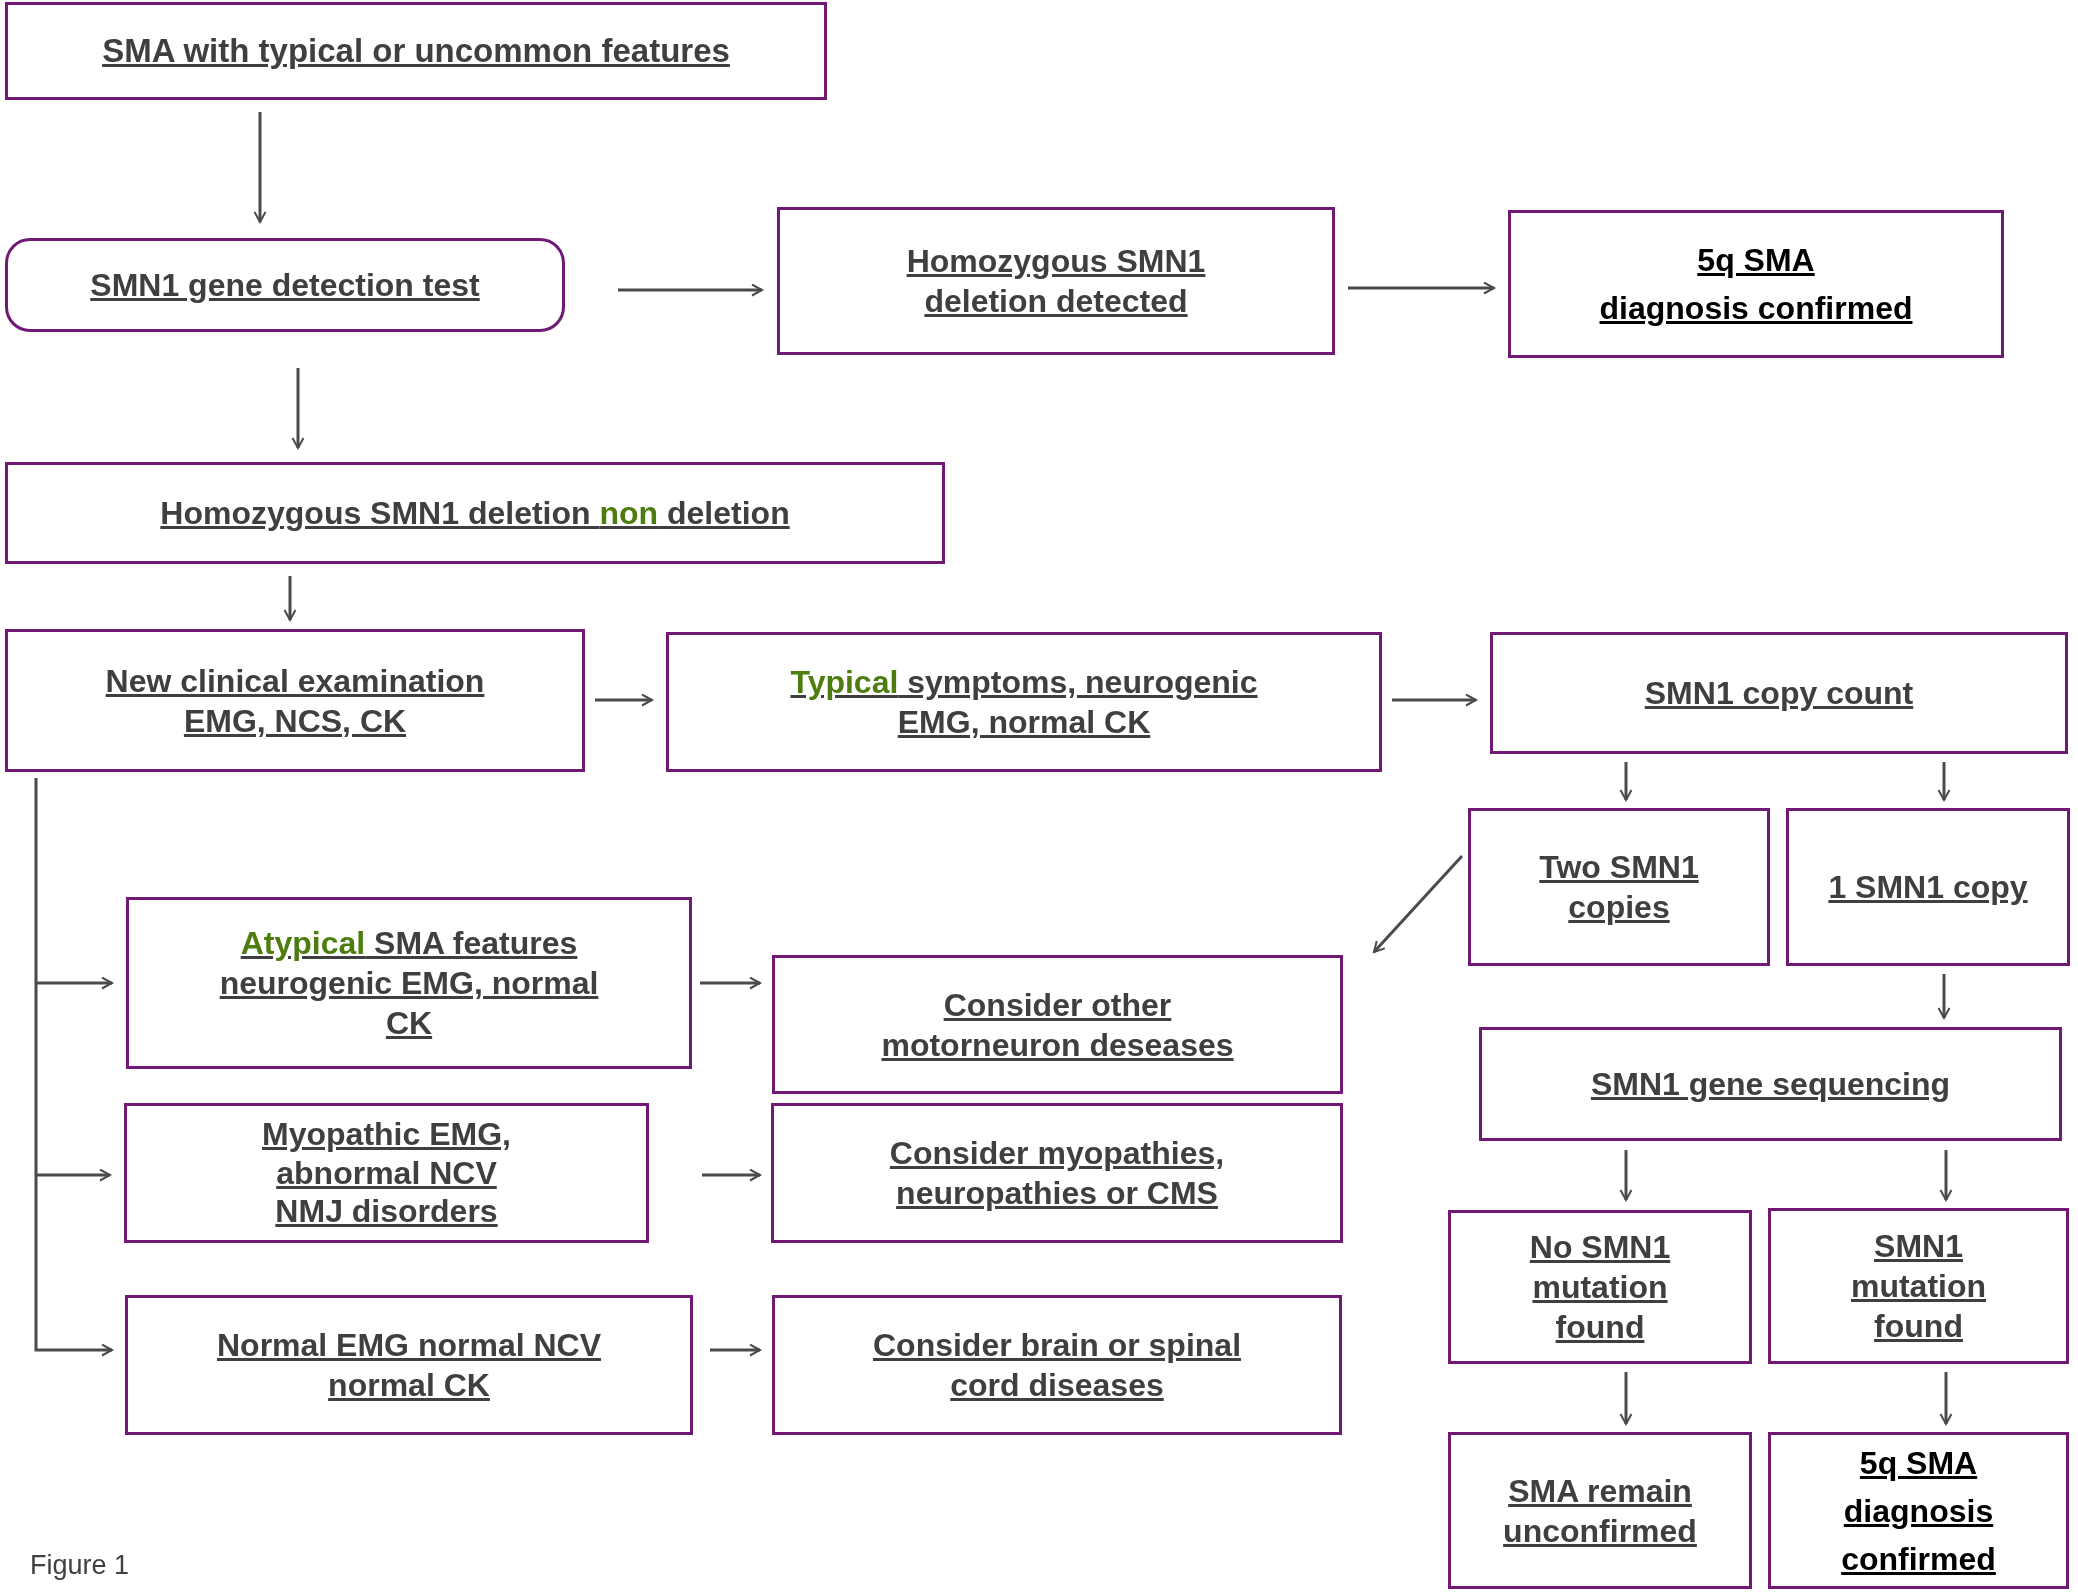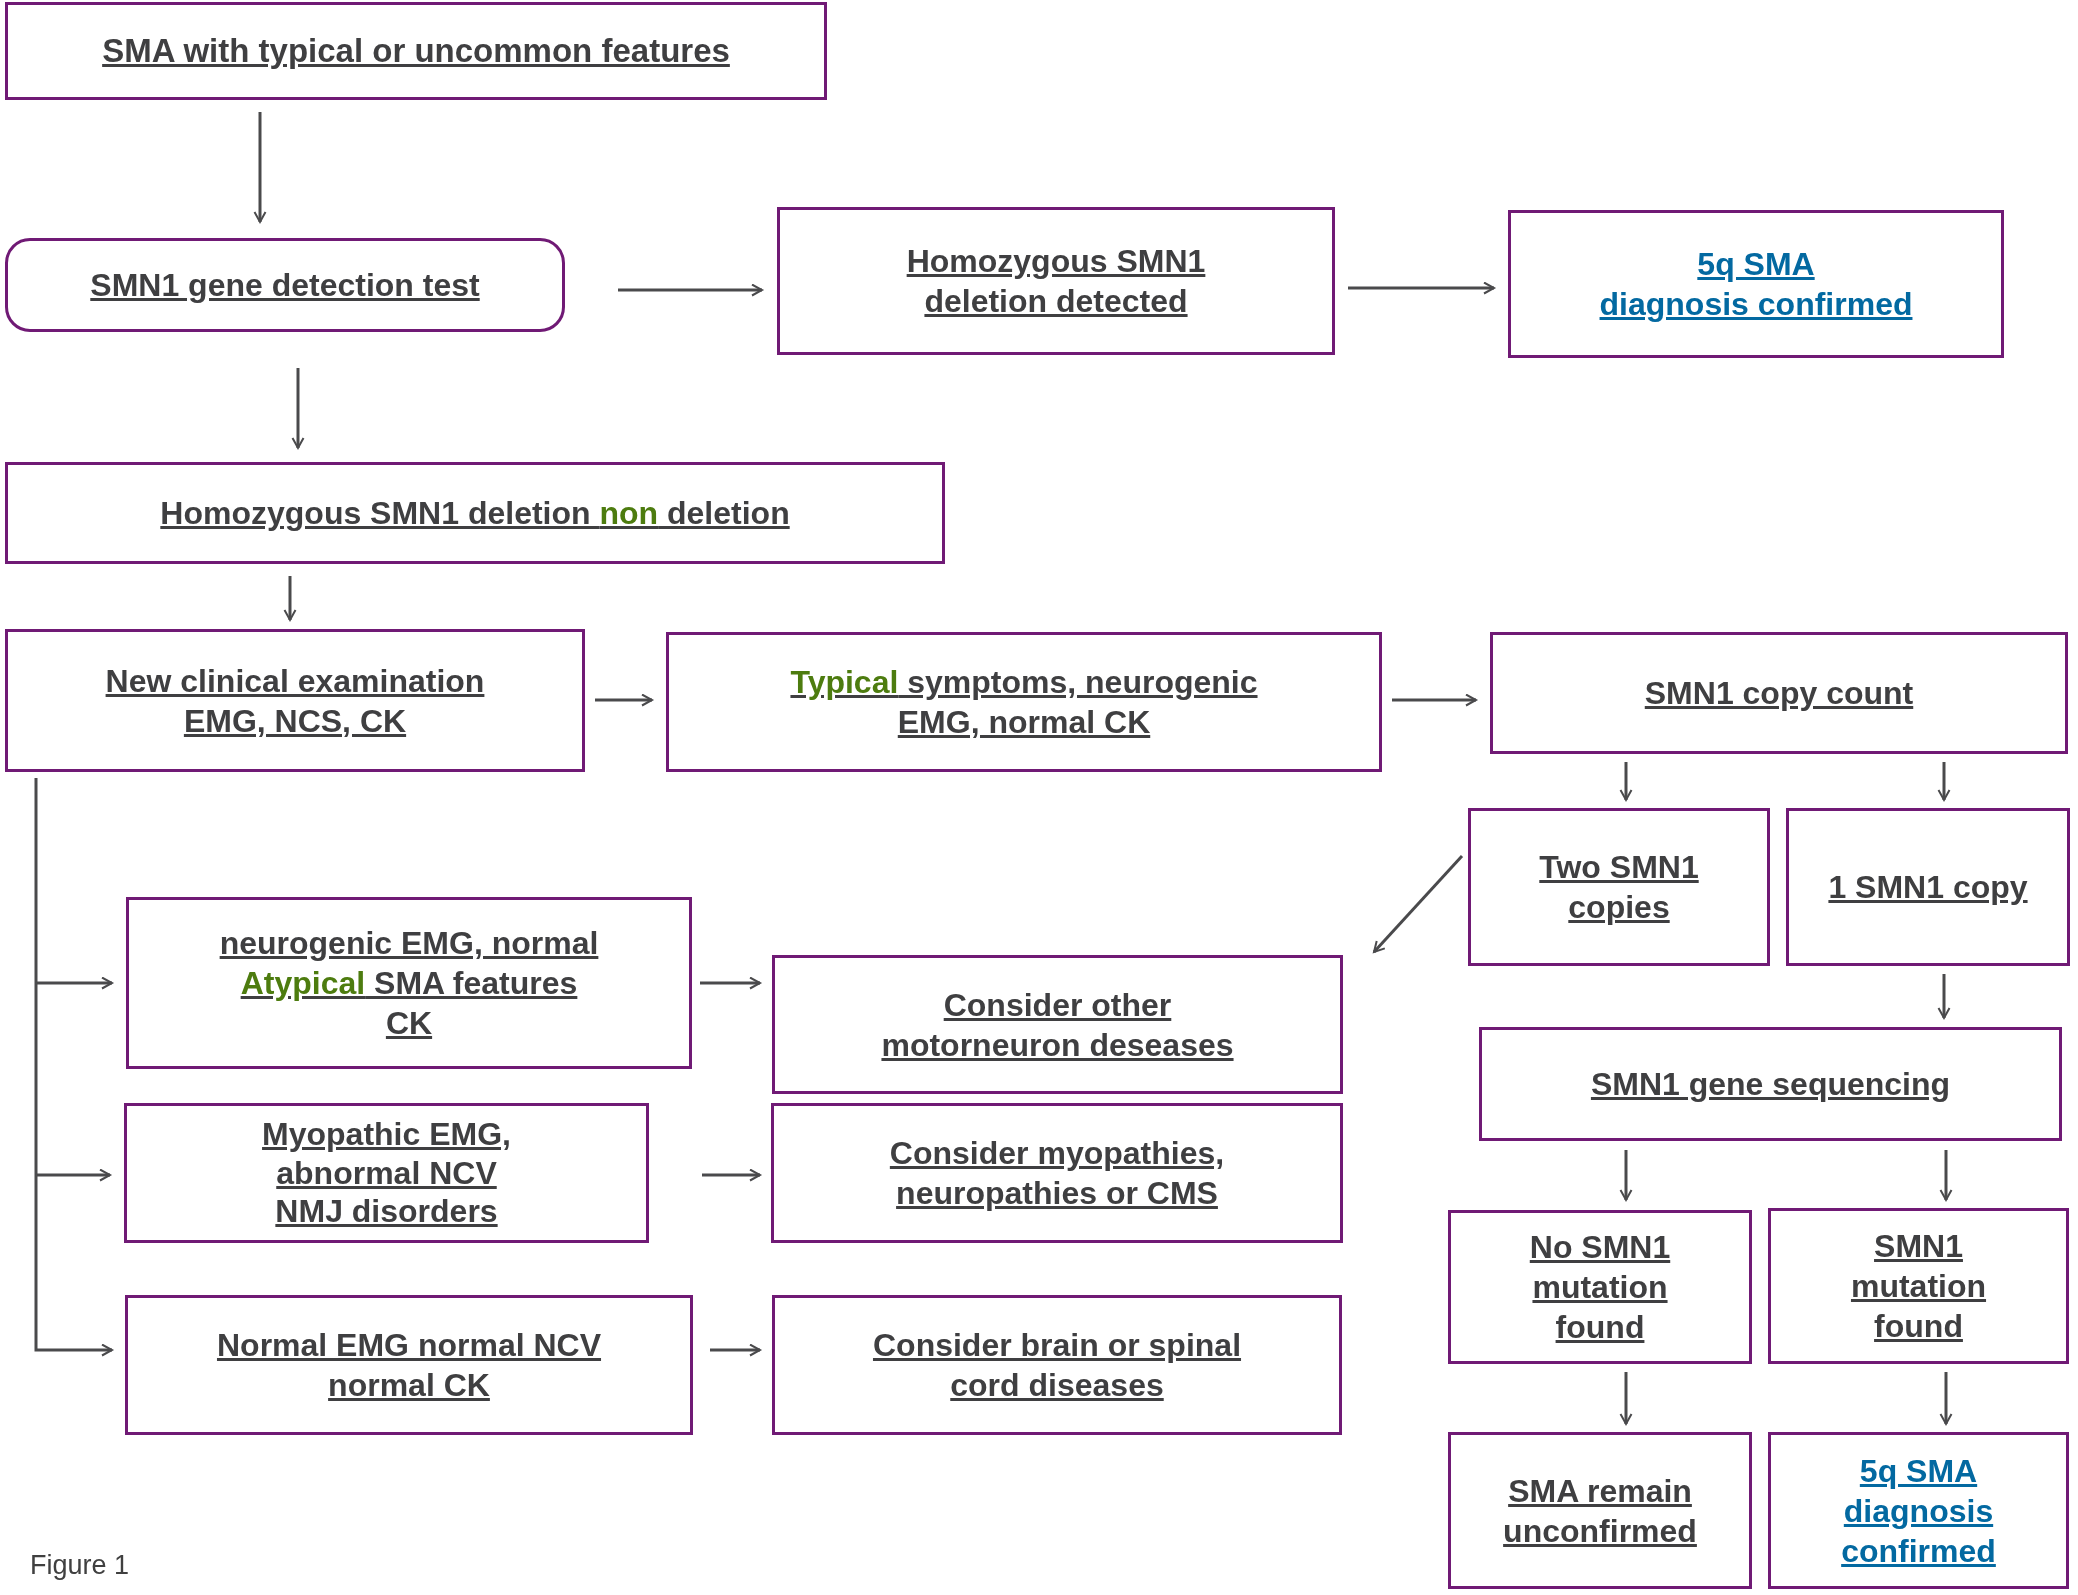--- a/index.html
+++ b/index.html
@@ -22,21 +22,21 @@
     text-align:center;
     color:#3f3f41;
     font-weight:bold;
     font-size:32px;
     line-height:1.25;
     padding:8px 10px;
     text-decoration:underline;
   }
   .fbox .line{display:block;}
   .red{color:#4d7c0f;}
-  .redbox{color:#0369a1;}
+  .redbox{color:#000000;gap:8px;}
   #arrows{position:absolute;left:0;top:0;pointer-events:none;}
   #figure-label{
     position:absolute;
     left:30px;top:1550px;
     color:#404040;
     font-size:27px;
     font-weight:normal;
   }
 </style>
 </head>
@@ -145,24 +145,24 @@
     <span class="line">unconfirmed</span>
   </div>
 
   <div class="fbox redbox" style="left:1768px;top:1432px;width:301px;height:157px;">
     <span class="line">5q SMA</span>
     <span class="line">diagnosis</span>
     <span class="line">confirmed</span>
   </div>
 
   <div class="fbox" style="left:126px;top:897px;width:566px;height:172px;">
-    <span class="line">neurogenic EMG, normal</span>
     <span class="line">
       <span class="red">Atypical</span><span> SMA features</span>
     </span>
+    <span class="line">neurogenic EMG, normal</span>
     <span class="line">CK</span>
   </div>
 
   <div class="fbox" style="left:772px;top:955px;width:571px;height:139px;">
     <span class="line">Consider other</span>
     <span class="line">motorneuron deseases</span>
   </div>
 
   <div class="fbox" style="left:124px;top:1103px;width:525px;height:140px;line-height:1.2;">
     <span class="line">Myopathic EMG,</span>

